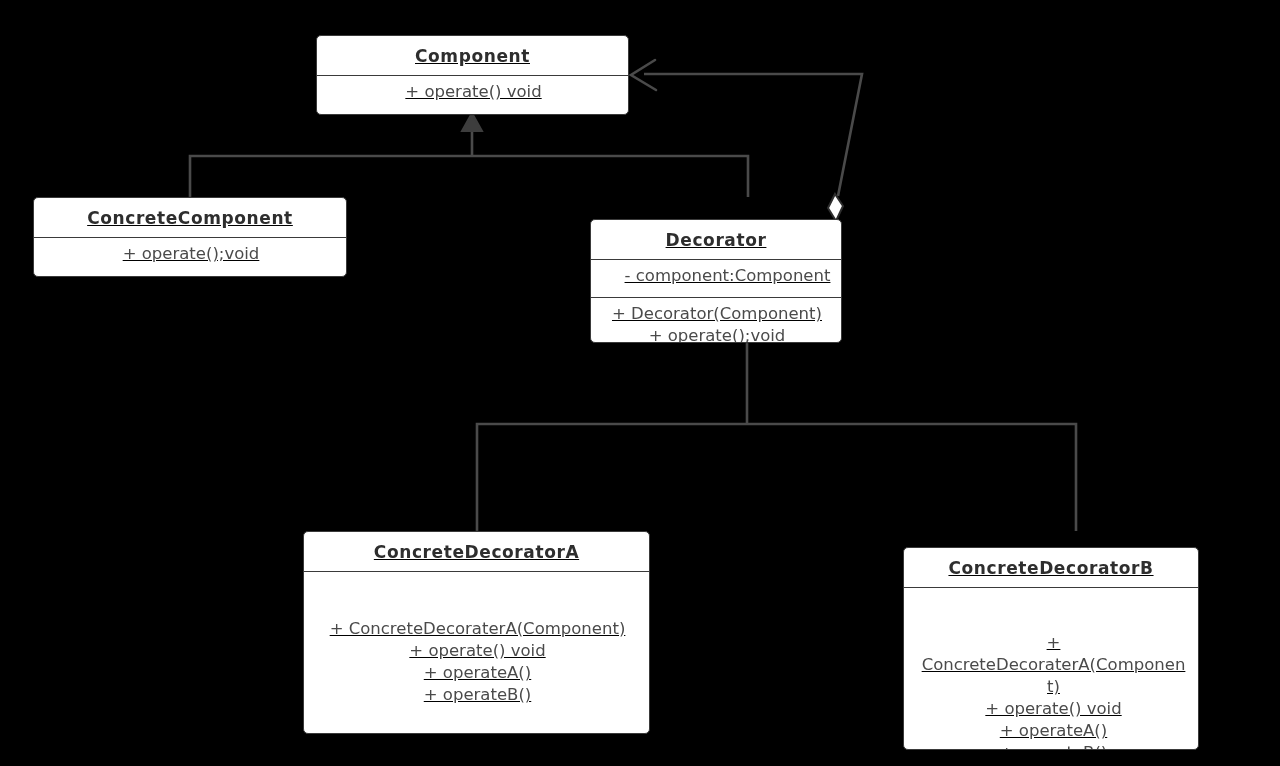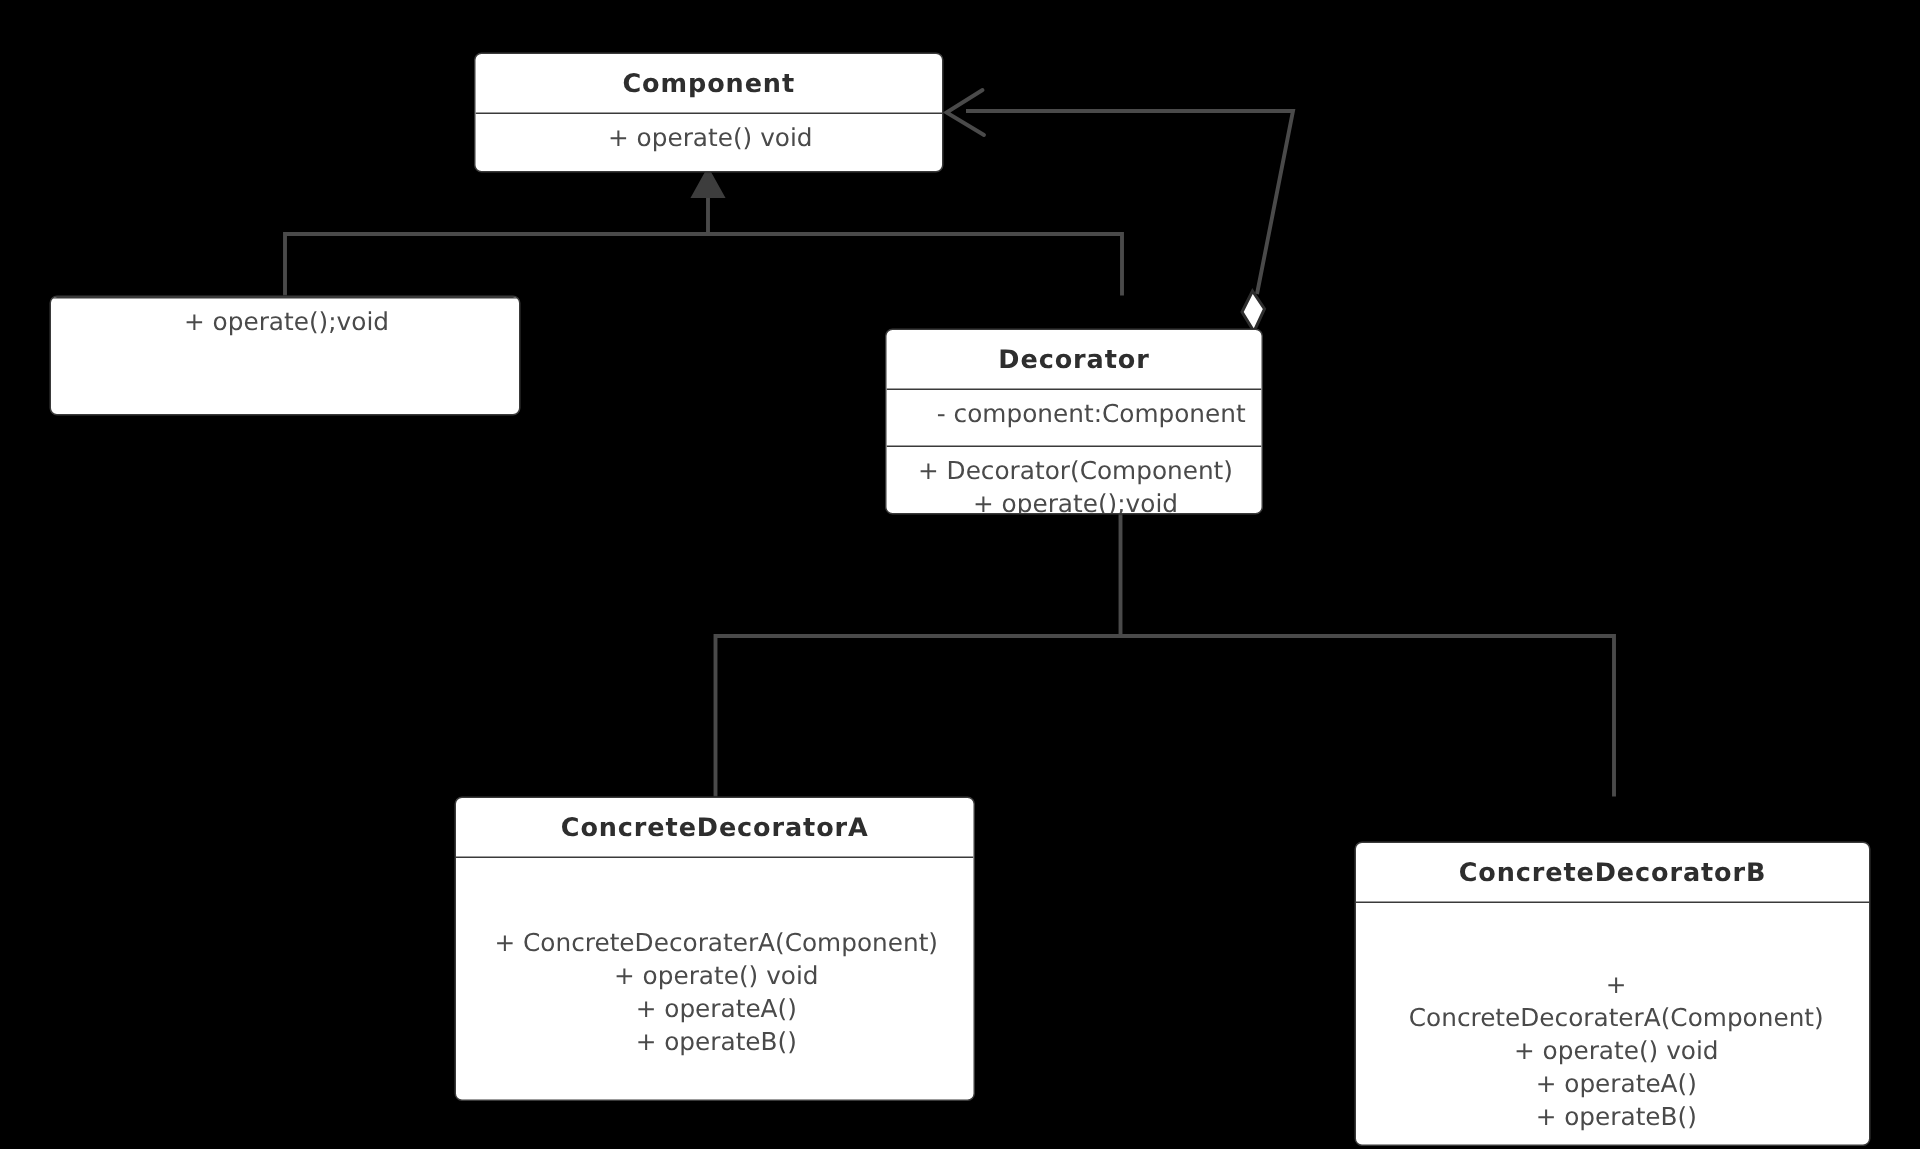--- a/index.html
+++ b/index.html
@@ -31,20 +31,21 @@
     pointer-events: none;
   }
   .uml-class {
     position: absolute;
     background: #ffffff;
     border: 1.6px solid #3a3a3a;
     border-radius: 5px;
     box-sizing: border-box;
     overflow: hidden;
     box-shadow: 0 0 0 0.5px rgba(0,0,0,0.25);
+    text-decoration: underline;
   }
   .uml-title {
     text-align: center;
     font-weight: bold;
     color: #2e2e2e;
     font-size: 17px;
     letter-spacing: 0.6px;
     box-sizing: border-box;
     display: flex;
     align-items: center;
@@ -102,20 +103,21 @@
   </svg>
 
   <div class="uml-class" style="left:316px; top:35px; width:313px; height:80px;">
     <div class="uml-title" style="height:39px;">Component</div>
     <div class="uml-compartment" style="height:41px;">
       <div class="member">+ operate() void</div>
     </div>
   </div>
 
   <div class="uml-class" style="left:33px; top:197px; width:314px; height:80px;">
+    <div class="uml-title" style="height:39px;">ConcreteComponent</div>
     <div class="uml-compartment" style="height:41px;">
       <div class="member">+ operate();void</div>
     </div>
   </div>
 
   <div class="uml-class" style="left:590px; top:197px; width:252px; height:124px;margin-top:22px;">
     <div class="uml-title" style="height:39px;">Decorator</div>
     <div class="uml-compartment" style="height:38px;padding-left:33px;">
       <div class="member">- component:Component</div>
     </div>
@@ -128,21 +130,21 @@
   <div class="uml-class" style="left:303px; top:531px; width:347px; height:203px;">
     <div class="uml-title" style="height:39px;">ConcreteDecoratorA</div>
     <div class="uml-compartment" style="height:164px; padding-top:46px;">
       <div class="member">+ ConcreteDecoraterA(Component)</div>
       <div class="member">+ operate() void</div>
       <div class="member">+ operateA()</div>
       <div class="member">+ operateB()</div>
     </div>
   </div>
 
-  <div class="uml-class" style="left:903px; top:561px; width:344px; height:203px;">
+  <div class="uml-class" style="left:903px; top:547px; width:296px; height:203px;">
     <div class="uml-title" style="height:39px;">ConcreteDecoratorB</div>
     <div class="uml-compartment" style="height:164px; padding-top:44px; padding-left:15px;">
       <div class="member">+
 ConcreteDecoraterA(Component)</div>
       <div class="member">+ operate() void</div>
       <div class="member">+ operateA()</div>
       <div class="member">+ operateB()</div>
     </div>
   </div>
 

